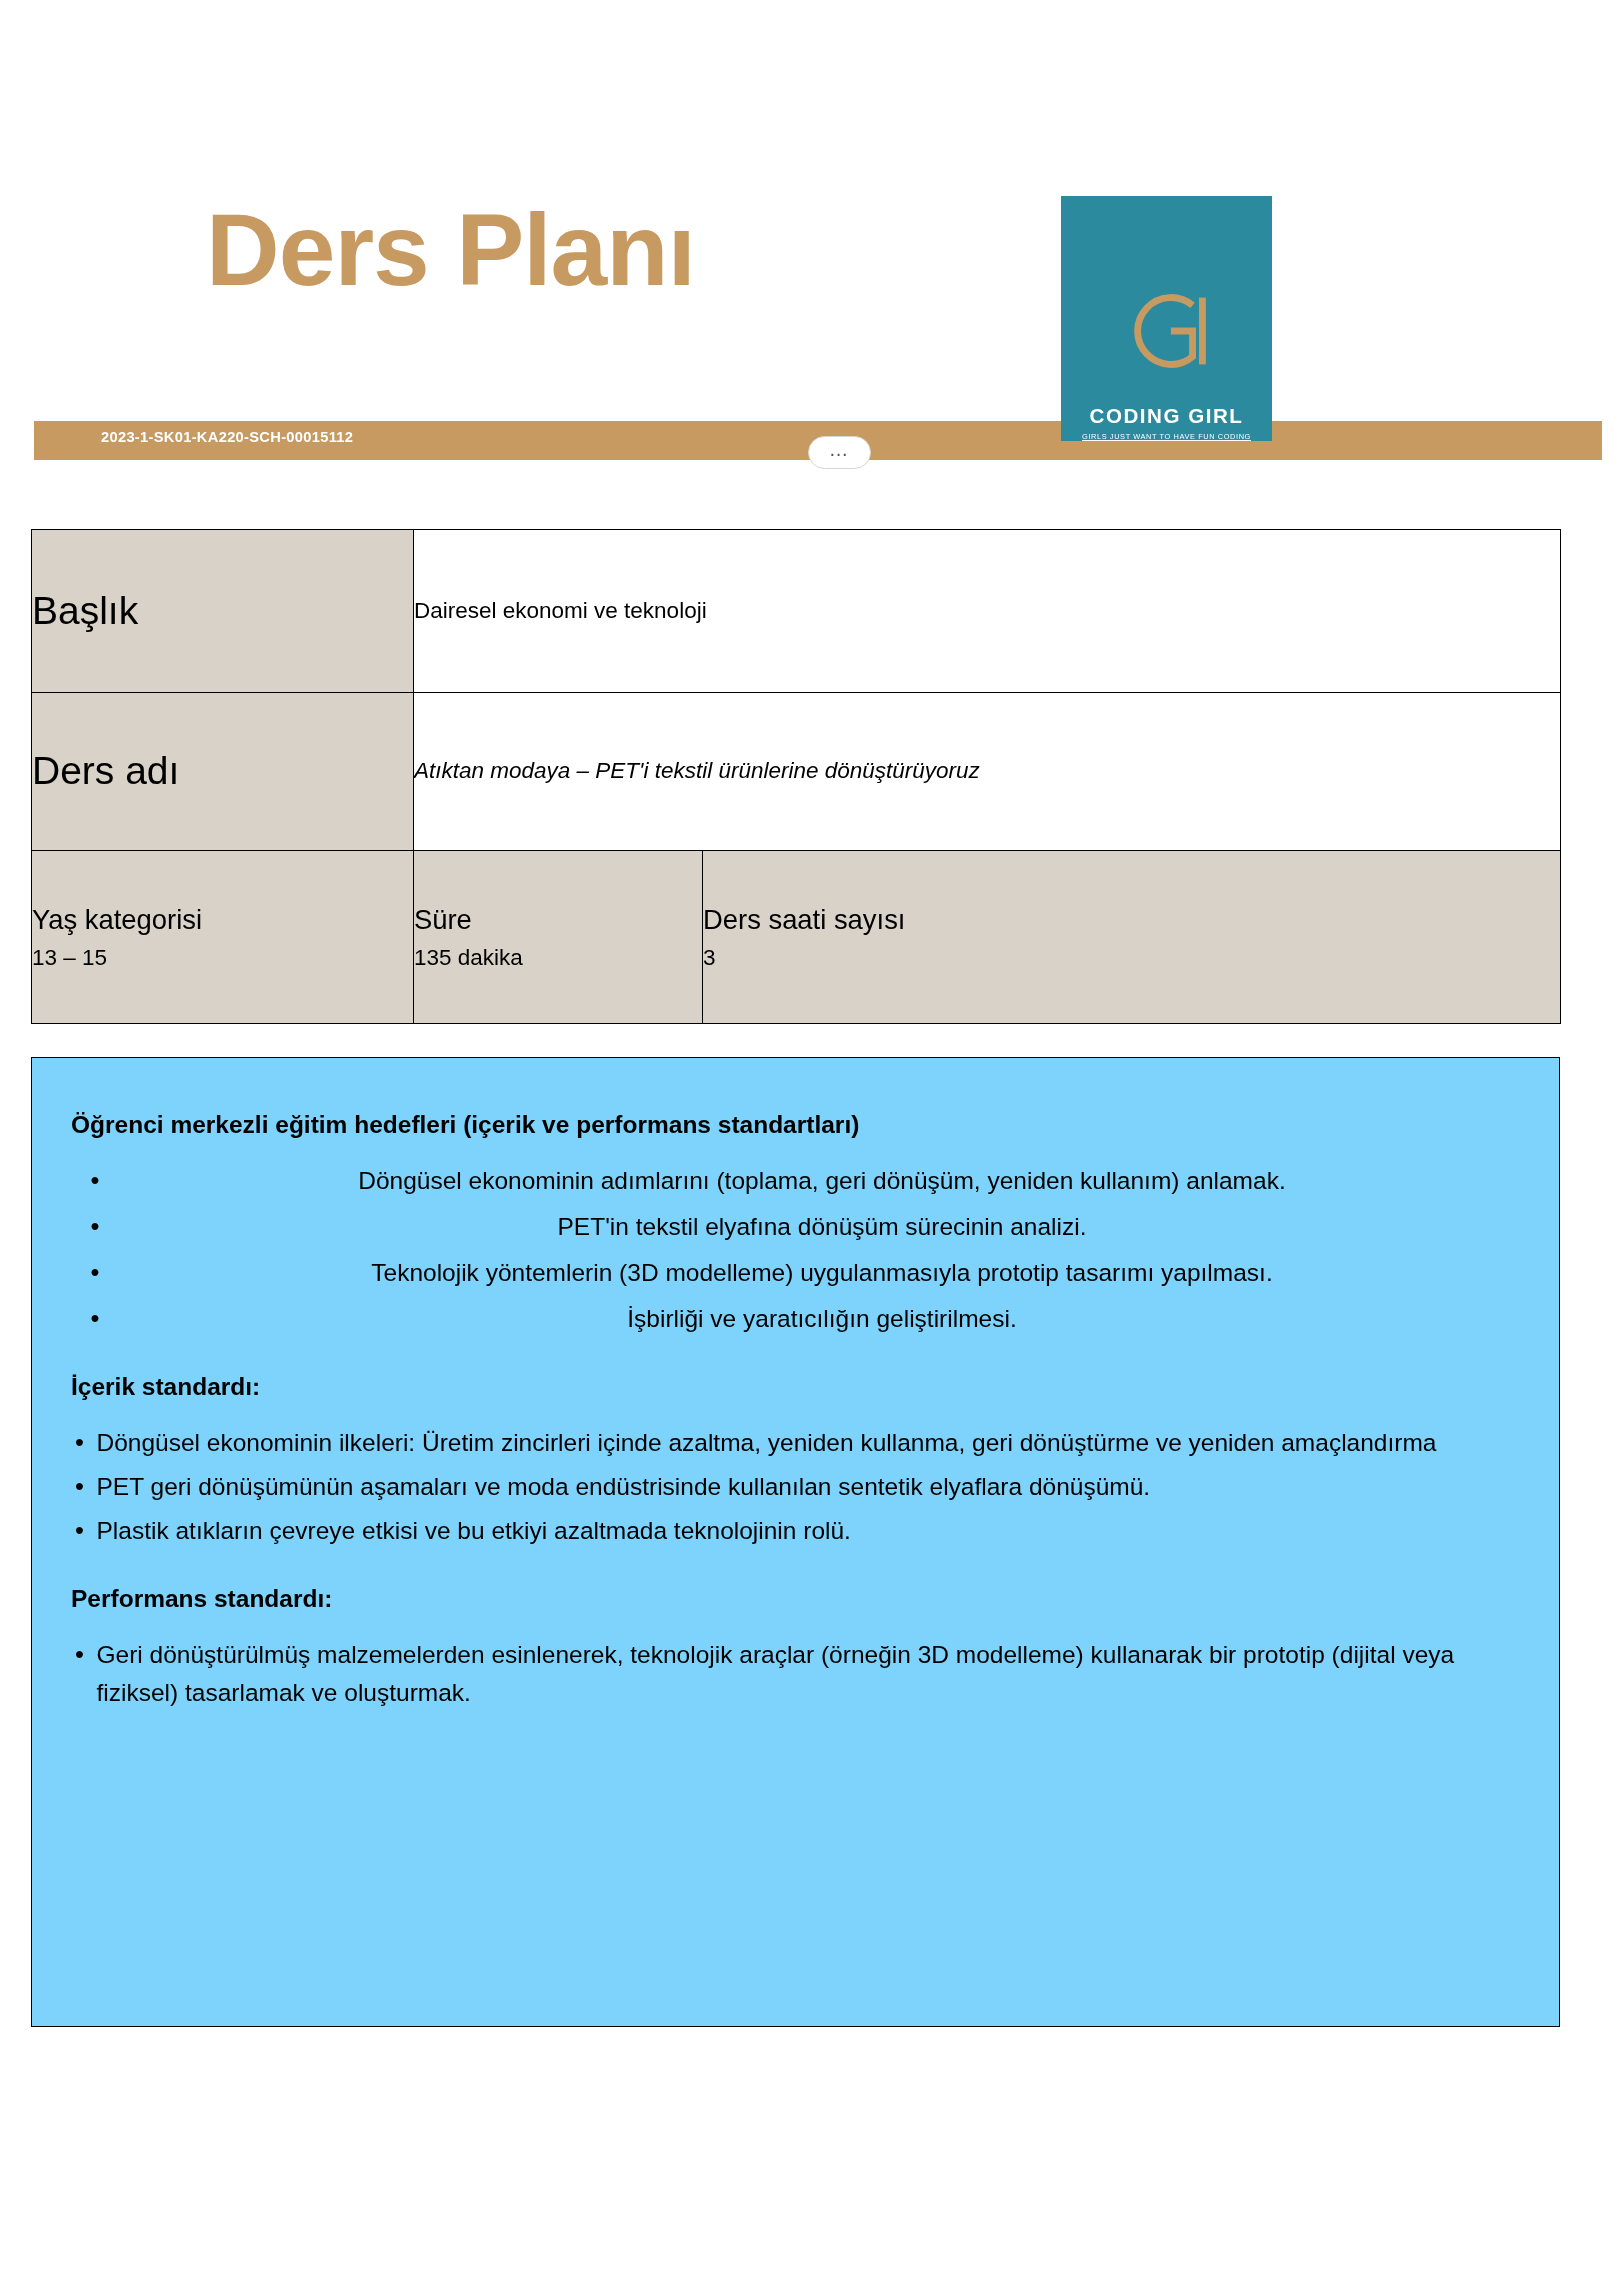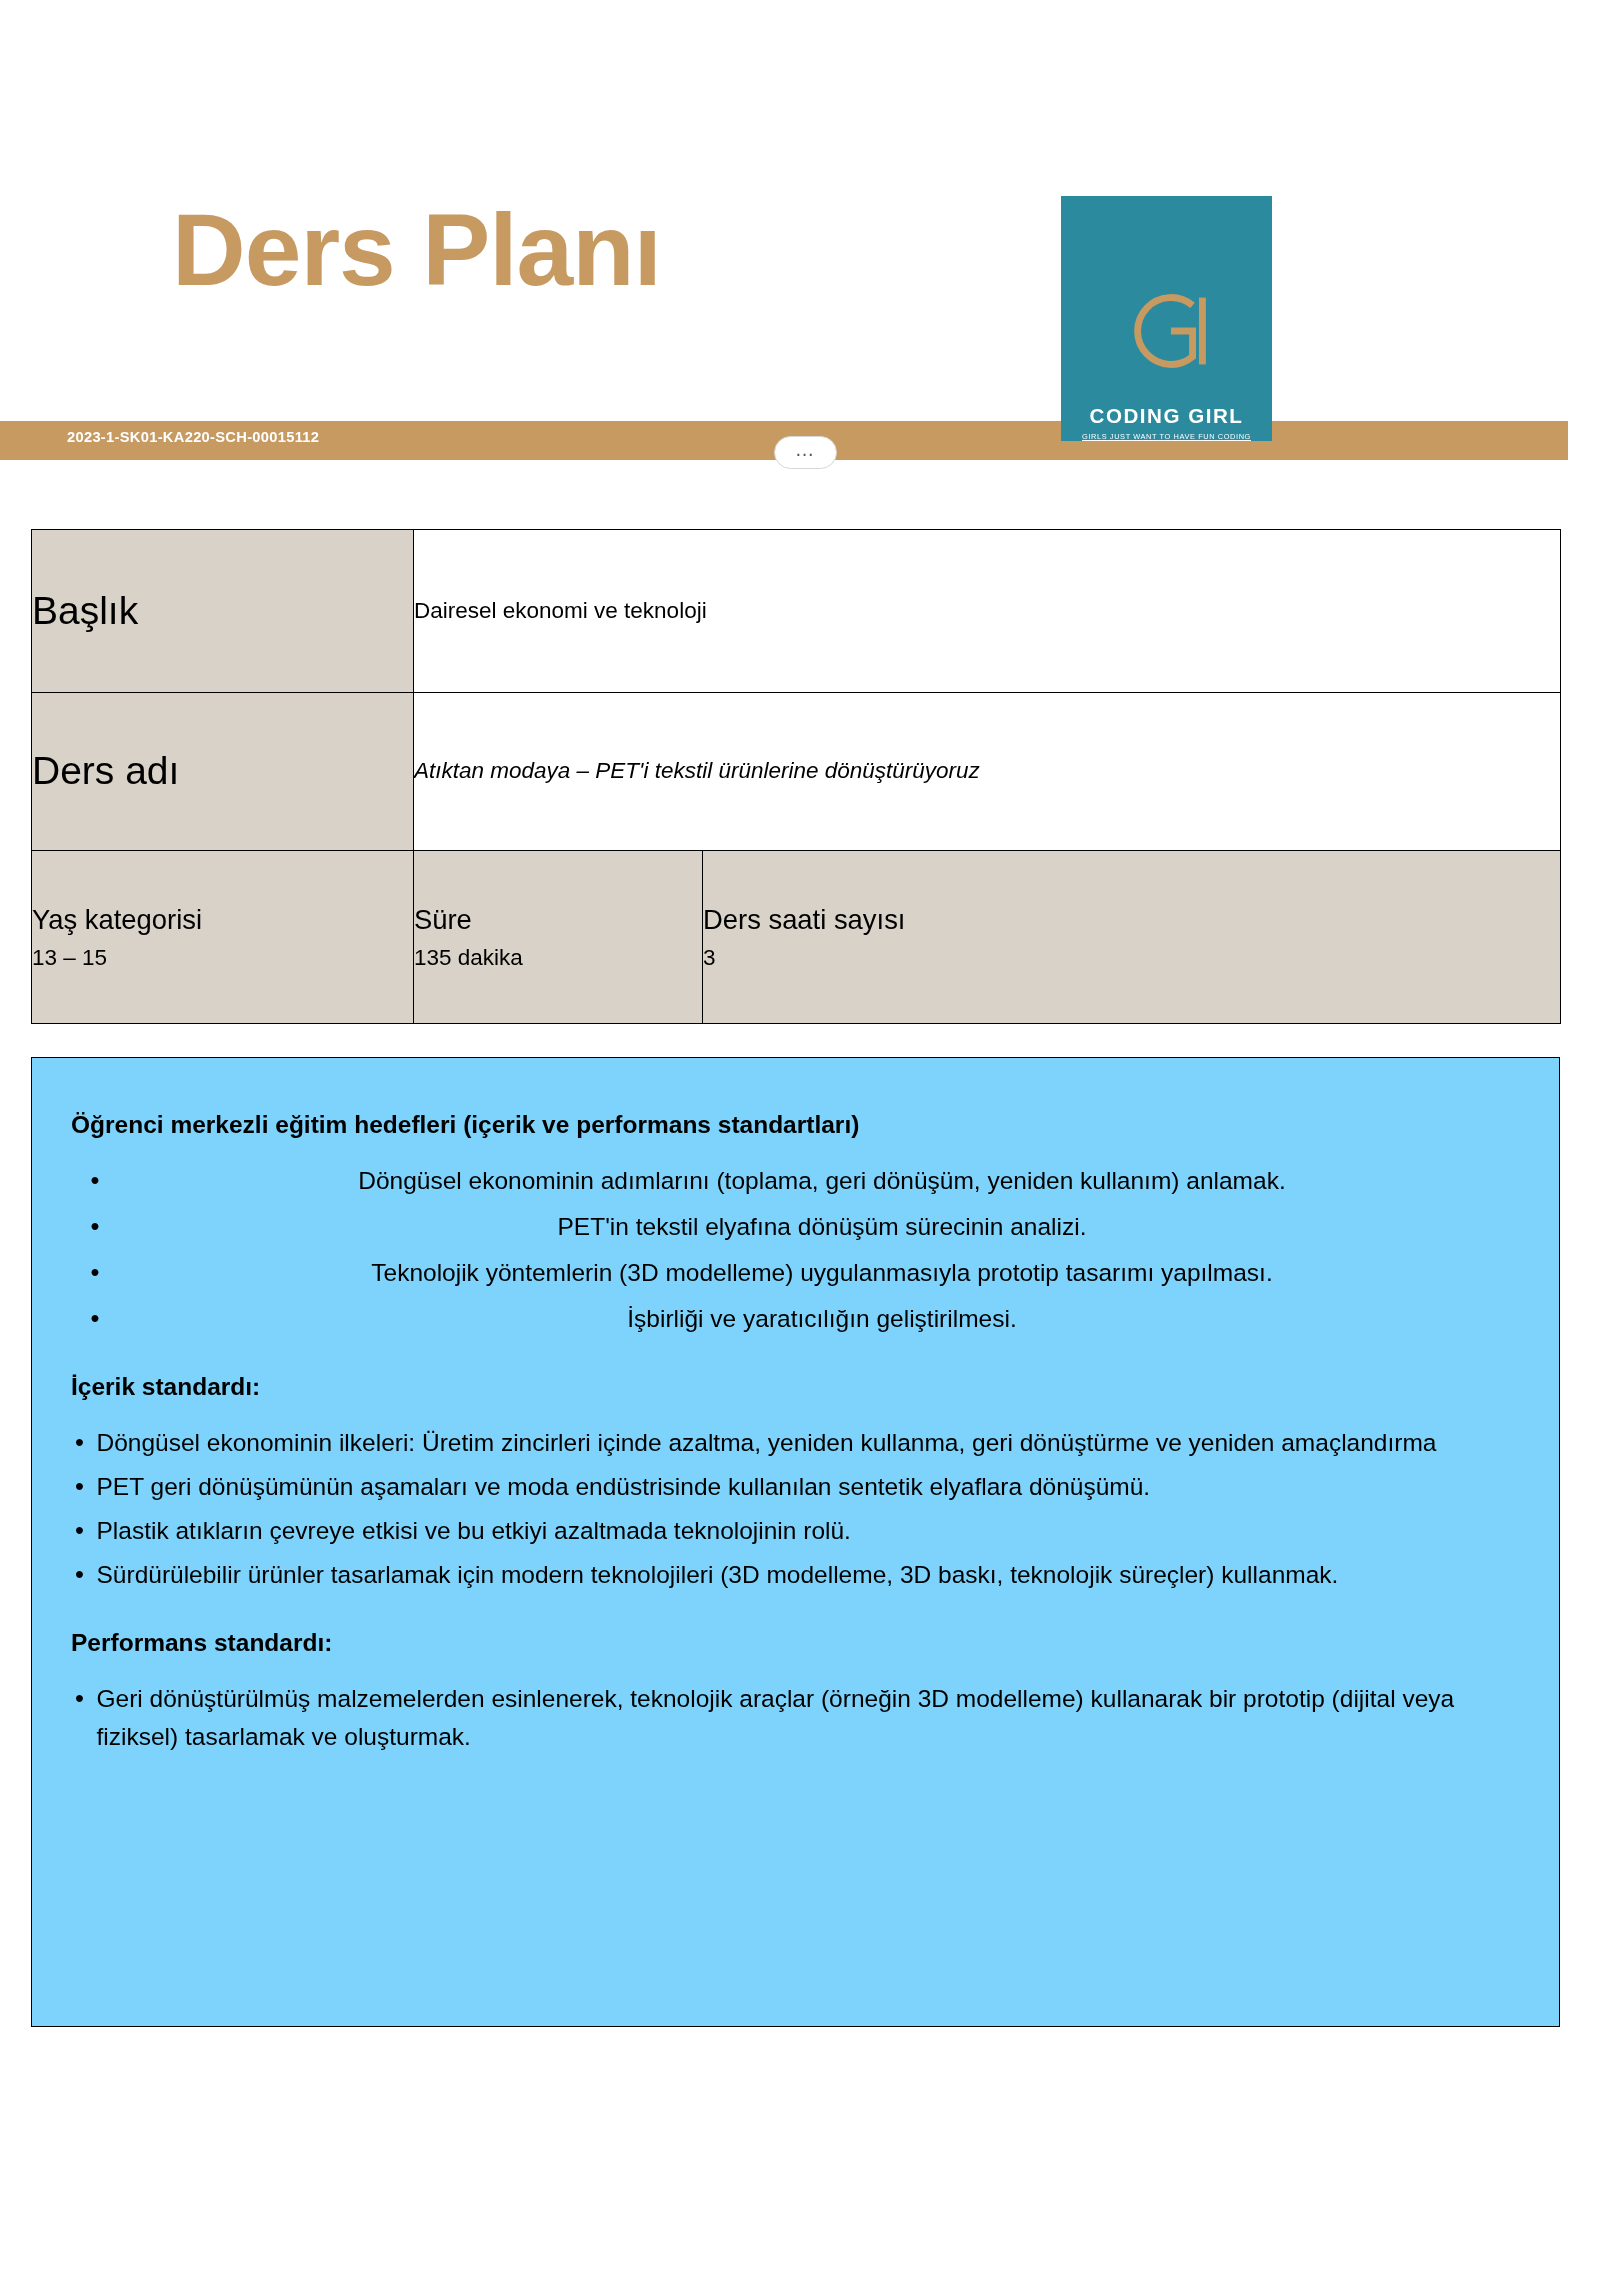--- a/index.html
+++ b/index.html
@@ -14,20 +14,21 @@
     color: #000000;
     position: relative;
     overflow: hidden;
   }
 
   .page {
     position: relative;
     width: 1378px;
     height: 2294px;
     box-sizing: border-box;
+    padding-left: 34px;
   }
 
   
   .header {
     position: relative;
     height: 323px;
   }
   .title-wrap {
     position: absolute;
     left: 172px;
@@ -291,21 +292,20 @@
       <li>Teknolojik yöntemlerin (3D modelleme) uygulanmasıyla prototip tasarımı yapılması.</li>
       <li>İşbirliği ve yaratıcılığın geliştirilmesi.</li>
     </ul>
 
     <div class="section-heading spaced">İçerik standardı:</div>
 
     <ul class="tight-list">
       <li>Döngüsel ekonominin ilkeleri: Üretim zincirleri içinde azaltma, yeniden kullanma, geri dönüştürme ve yeniden amaçlandırma</li>
       <li>PET geri dönüşümünün aşamaları ve moda endüstrisinde kullanılan sentetik elyaflara dönüşümü.</li>
       <li>Plastik atıkların çevreye etkisi ve bu etkiyi azaltmada teknolojinin rolü.</li>
-      <li>Sürdürülebilir ürünler tasarlamak için modern teknolojileri (3D modelleme, 3D baskı, teknolojik süreçler) kullanmak.</li>
     </ul>
 
     <div class="section-heading spaced">Performans standardı:</div>
 
     <ul class="tight-list">
       <li>Geri dönüştürülmüş malzemelerden esinlenerek, teknolojik araçlar (örneğin 3D modelleme) kullanarak bir prototip (dijital veya fiziksel) tasarlamak ve oluşturmak.</li>
     </ul>
 
   </div>
 </div>

